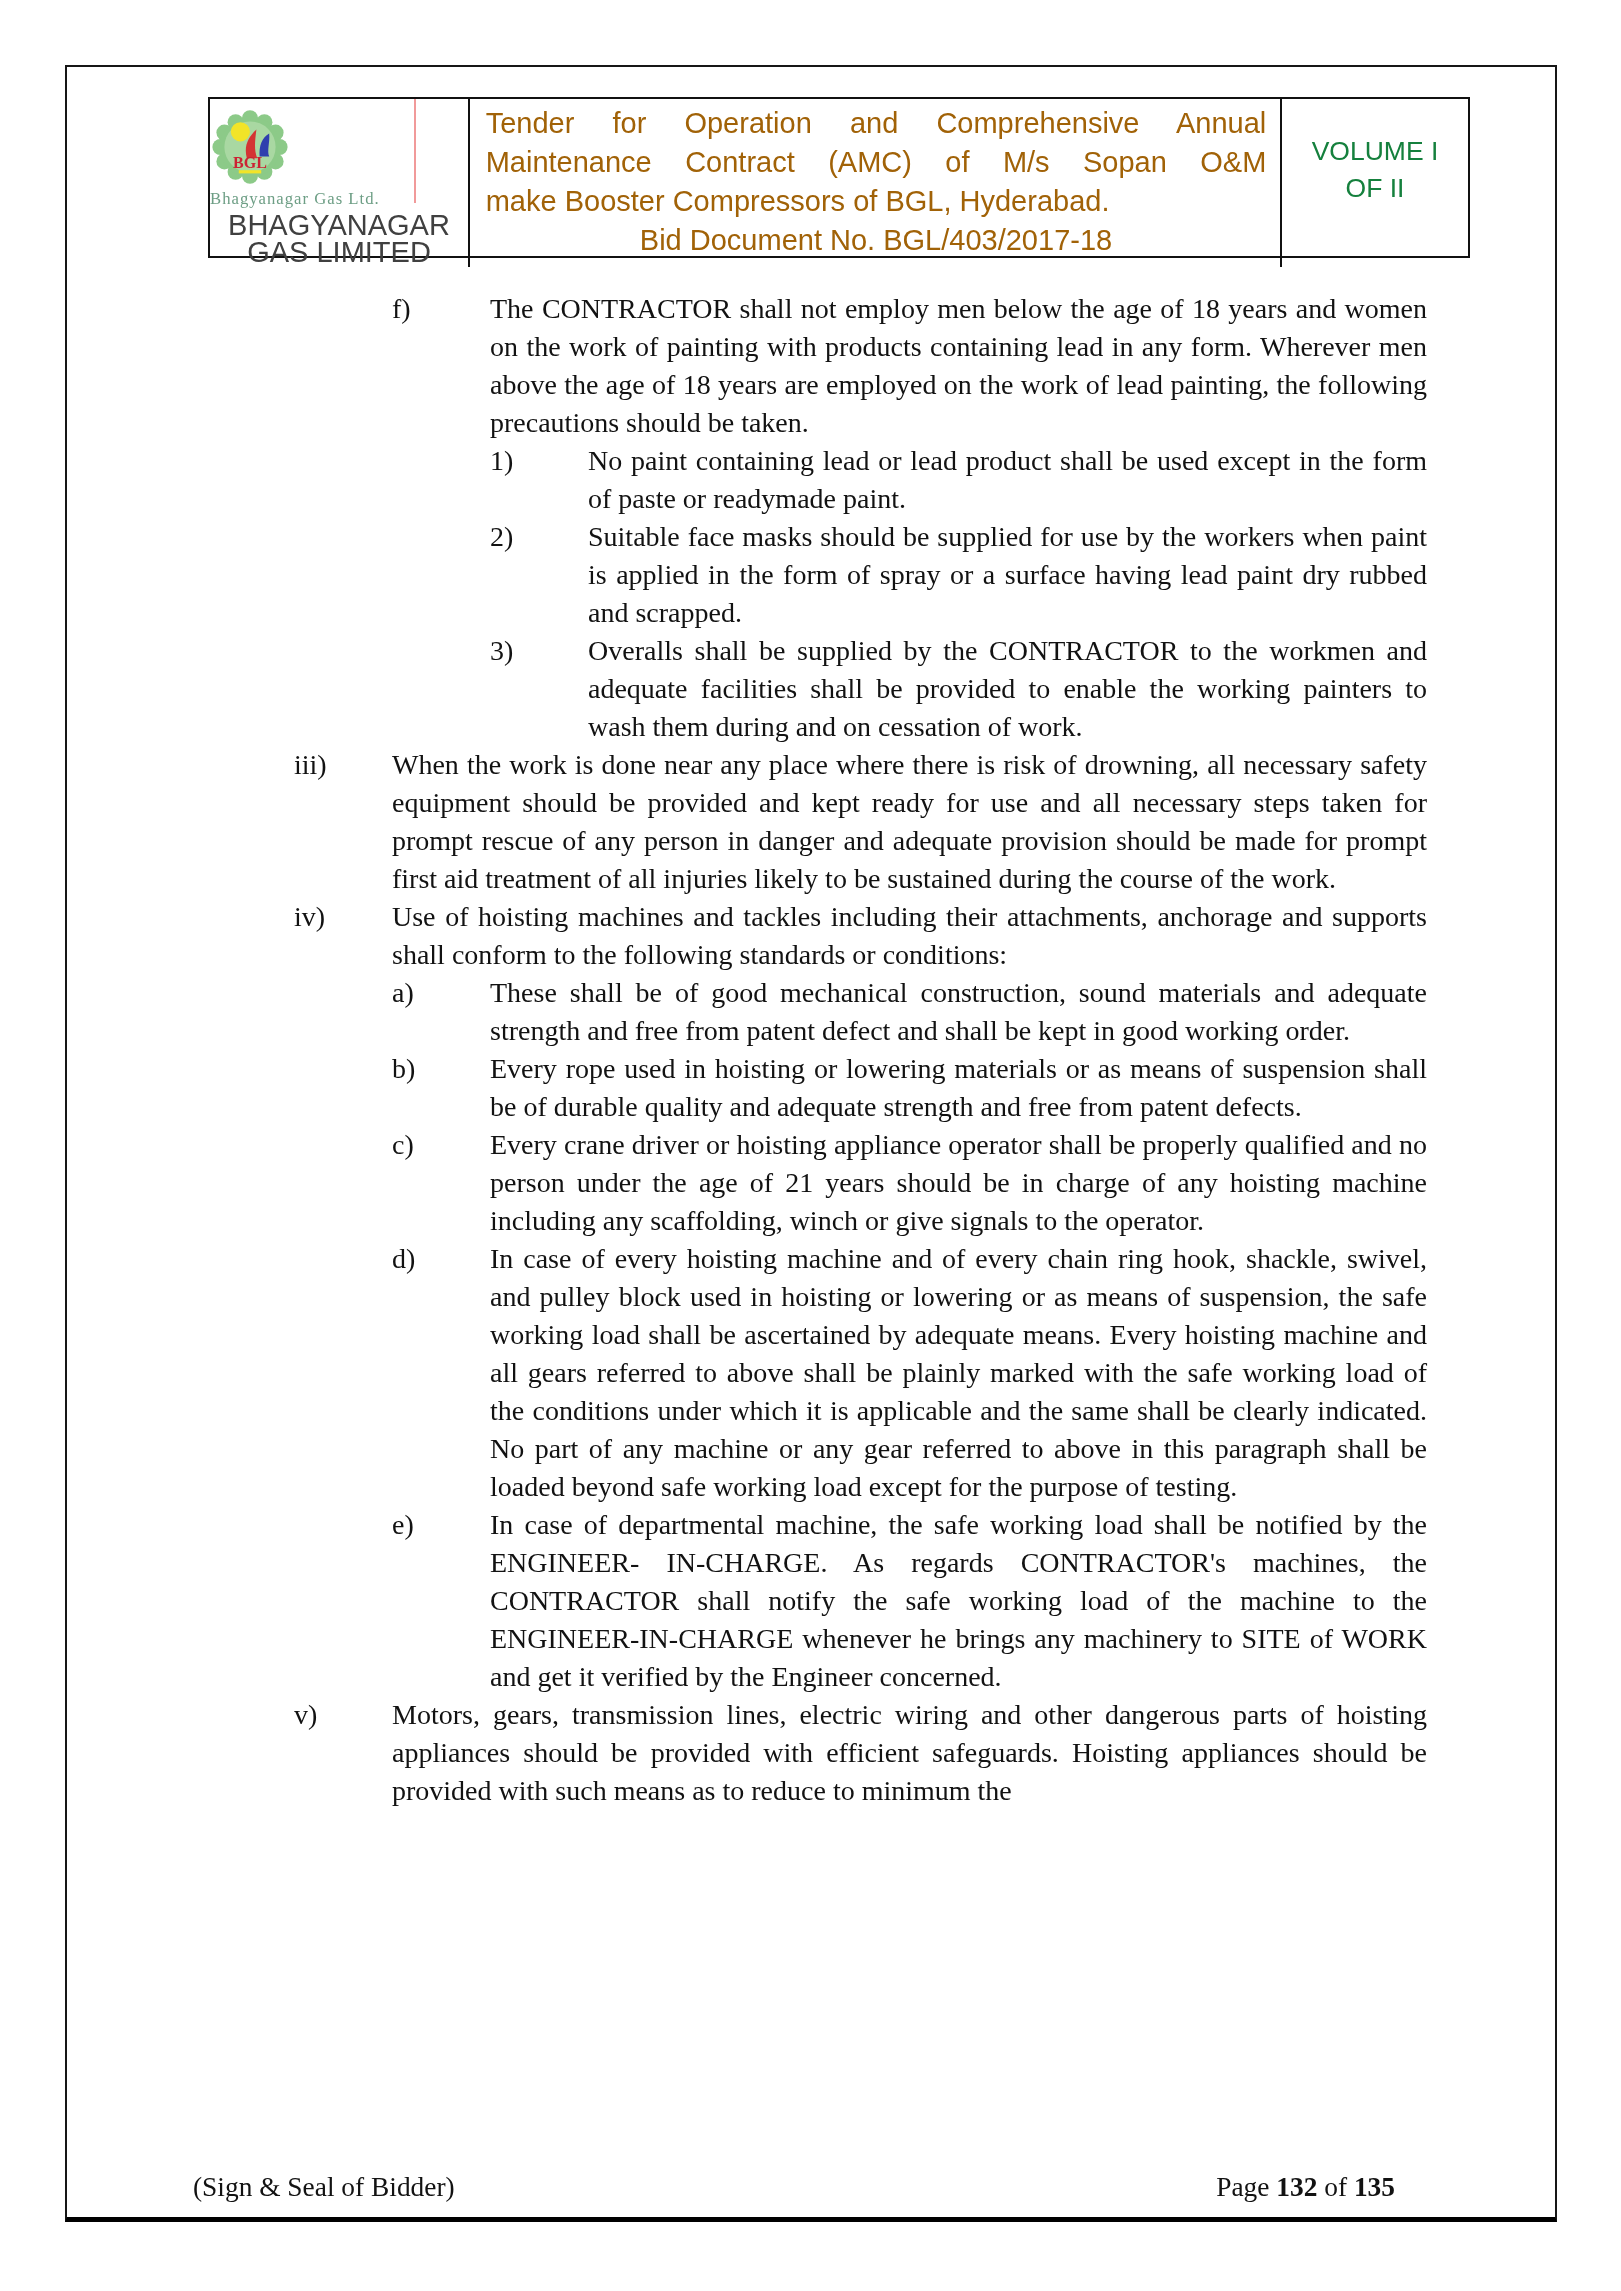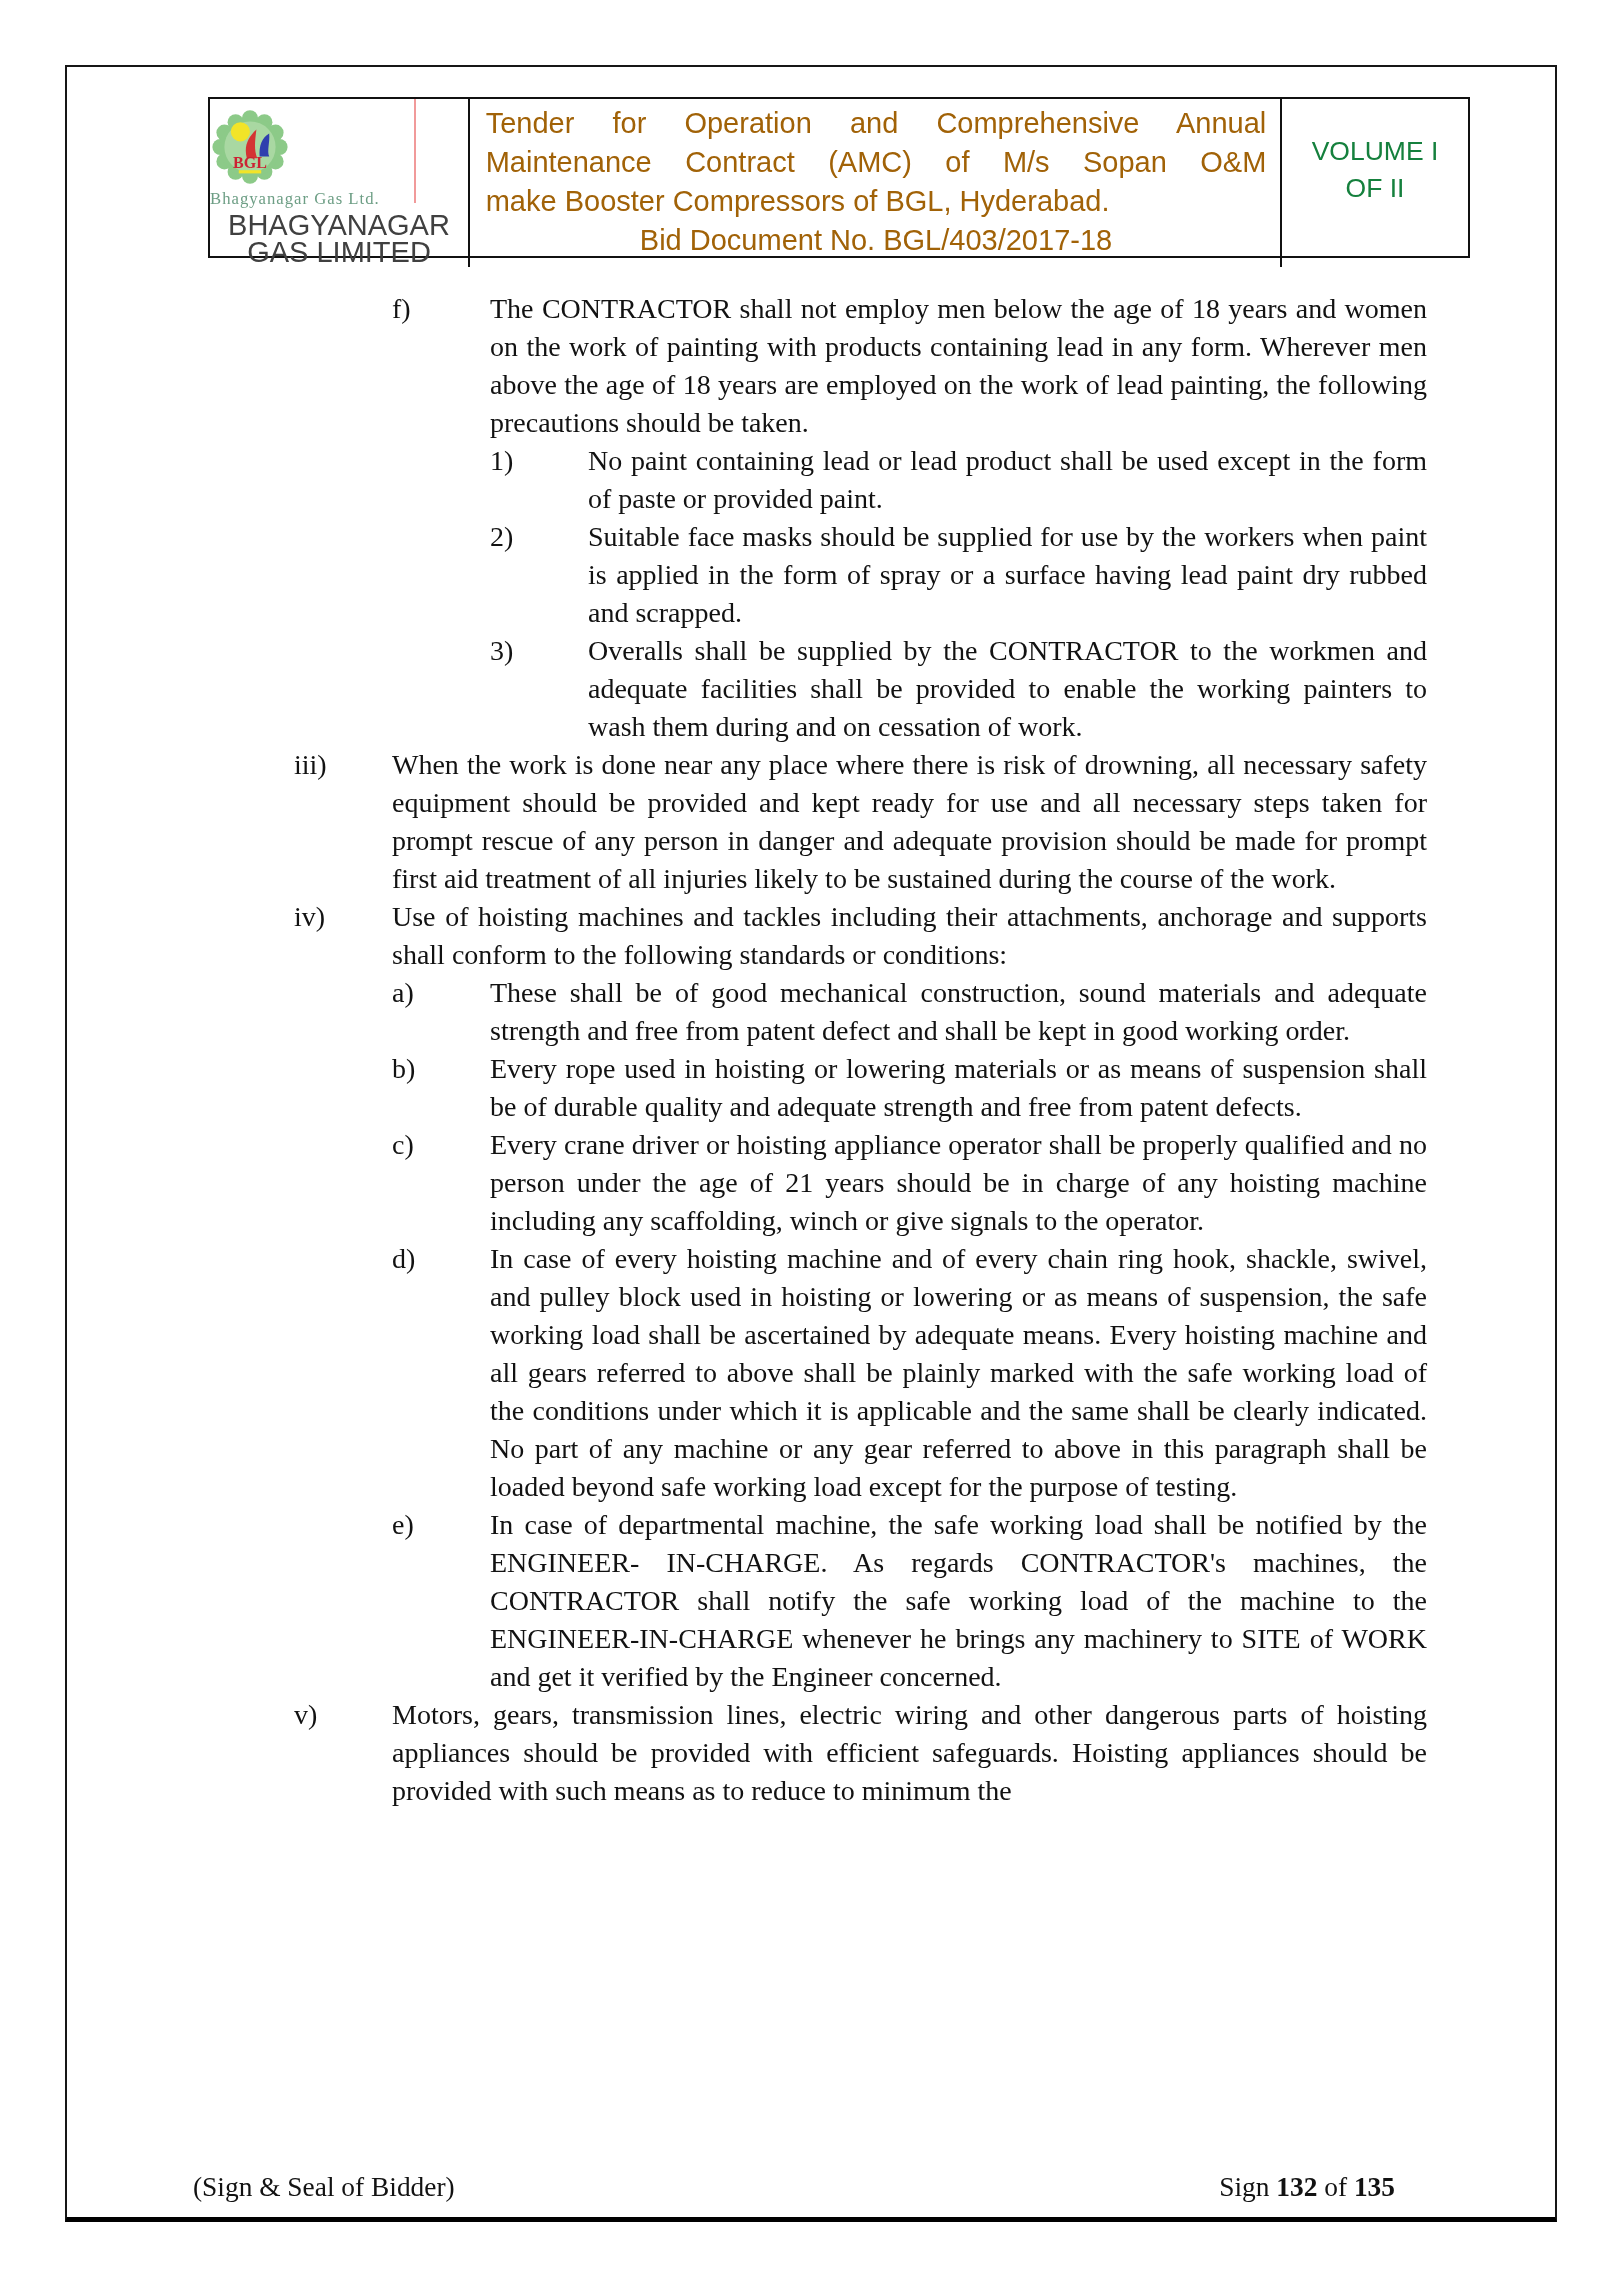--- a/index.html
+++ b/index.html
@@ -139,21 +139,21 @@
     </div>
   </div>
 
   <div class="doc-list">
       <div class="item indent-1">
       <span class="marker">f)</span>
       <span class="text">The CONTRACTOR shall not employ men below the age of 18 years and women on the work of painting with products containing lead in any form. Wherever men above the age of 18 years are employed on the work of lead painting, the following precautions should be taken.</span>
     </div>
       <div class="item indent-2">
       <span class="marker">1)</span>
-      <span class="text">No paint containing lead or lead product shall be used except in the form of paste or provided paint.</span>
+      <span class="text">No paint containing lead or lead product shall be used except in the form of paste or readymade paint.</span>
     </div>
       <div class="item indent-2">
       <span class="marker">2)</span>
       <span class="text">Suitable face masks should be supplied for use by the workers when paint is applied in the form of spray or a surface having lead paint dry rubbed and scrapped.</span>
     </div>
       <div class="item indent-2">
       <span class="marker">3)</span>
       <span class="text">Overalls shall be supplied by the CONTRACTOR to the workmen and adequate facilities shall be provided to enable the working painters to wash them during and on cessation of work.</span>
     </div>
       <div class="item indent-0">
@@ -185,17 +185,17 @@
       <span class="text">In case of departmental machine, the safe working load shall be notified by the ENGINEER- IN-CHARGE. As regards CONTRACTOR's machines, the CONTRACTOR shall notify the safe working load of the machine to the ENGINEER-IN-CHARGE whenever he brings any machinery to SITE of WORK and get it verified by the Engineer concerned.</span>
     </div>
       <div class="item indent-0">
       <span class="marker">v)</span>
       <span class="text">Motors, gears, transmission lines, electric wiring and other dangerous parts of hoisting appliances should be provided with efficient safeguards. Hoisting appliances should be provided with such means as to reduce to minimum the</span>
     </div>
     </div>
 
   <div class="footer-row">
     <span>(Sign &amp; Seal of Bidder)</span>
-    <span class="page-counter"><span>Sign </span><span class="bold">132</span><span> of </span><span class="bold">135</span></span>
+    <span class="page-counter"><span>Page </span><span class="bold">132</span><span> of </span><span class="bold">135</span></span>
   </div>
 
 </div>
 
 
 </body></html>

